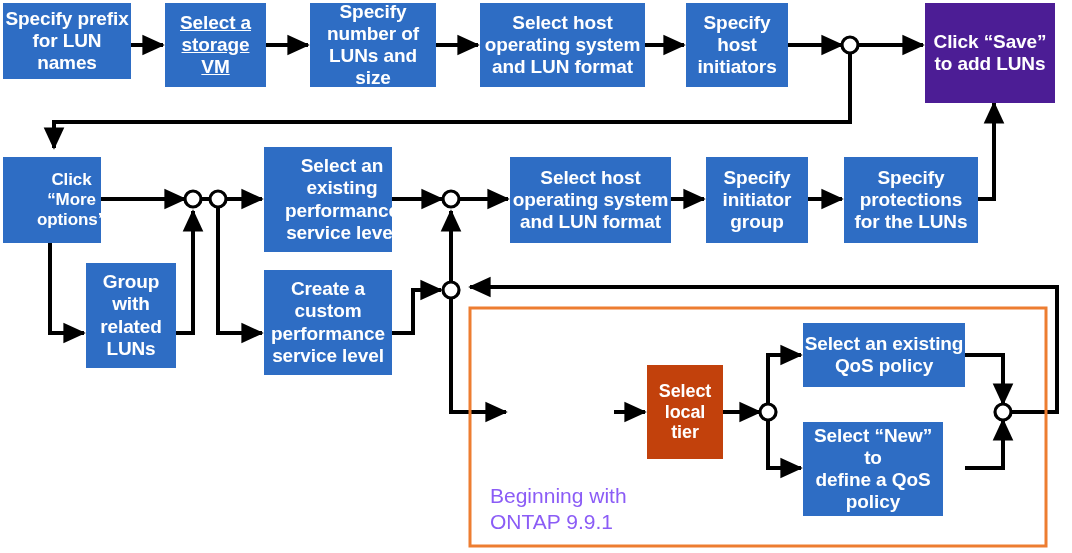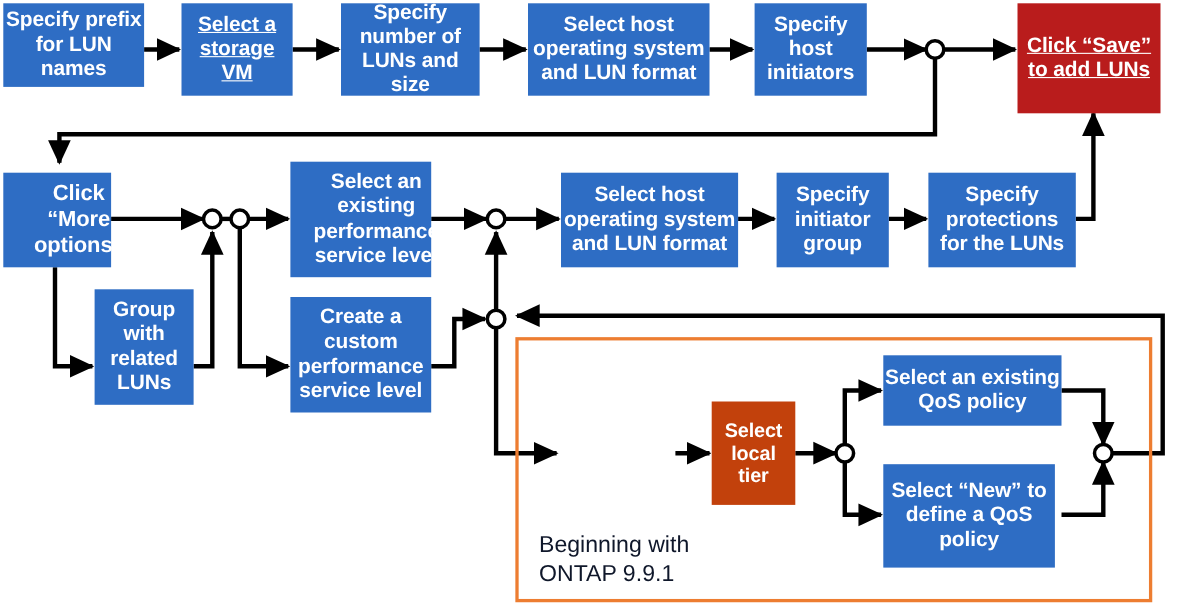--- a/index.html
+++ b/index.html
@@ -136,24 +136,24 @@
 LUNs and size</div>
 
   <div class="node" style="left: 480px; top: 3px; width: 165px; height: 84px; font-size: 19px; background: rgb(46, 109, 196); white-space: pre-line;">Select host
 operating system
 and LUN format</div>
 
   <div class="node" style="left: 686px; top: 3px; width: 102px; height: 84px; font-size: 19px; background: rgb(46, 109, 196); white-space: pre-line;">Specify
 host
 initiators</div>
 
-  <div class="node" style="left: 925px; top: 3px; width: 130px; height: 100px; font-size: 19px; background: #b91c1c; white-space: pre-line; text-decoration: underline;">Click “Save”
+  <div class="node" style="left: 925px; top: 3px; width: 130px; height: 100px; font-size: 19px; background: #4c1d95; white-space: pre-line;">Click “Save”
 to add LUNs</div>
 
-  <div class="node" style="left: 3px; top: 157px; width: 98px; height: 86px; font-size: 20px; background: rgb(46, 109, 196); white-space: pre-line; padding-left: 39px;">Click
+  <div class="node" style="left: 3px; top: 157px; width: 98px; height: 86px; font-size: 17px; background: rgb(46, 109, 196); white-space: pre-line; padding-left: 39px;">Click
 “More
 options”</div>
 
   <div class="node" style="left: 86px; top: 263px; width: 90px; height: 105px; font-size: 19px; background: rgb(46, 109, 196); white-space: pre-line;">Group
 with
 related
 LUNs</div>
 
   <div class="node" style="left: 264px; top: 147px; width: 128px; height: 105px; font-size: 19px; background: rgb(46, 109, 196); white-space: pre-line; padding-left: 28px;">Select an
 existing
@@ -178,20 +178,20 @@
 for the LUNs</div>
 
 
   <div class="node" style="left: 647px; top: 365px; width: 76px; height: 94px; font-size: 18px; background: #c2410c; white-space: pre-line;">Select
 local
 tier</div>
 
   <div class="node" style="left: 803px; top: 323px; width: 162px; height: 64px; font-size: 19px; background: rgb(46, 109, 196); white-space: pre-line;">Select an existing
 QoS policy</div>
 
-  <div class="node" style="left: 803px; top: 422px; width: 156px; height: 94px; font-size: 19px; background: rgb(46, 109, 196); white-space: pre-line;">Select “New” to
+  <div class="node" style="left: 803px; top: 422px; width: 140px; height: 94px; font-size: 19px; background: rgb(46, 109, 196); white-space: pre-line;">Select “New” to
 define a  QoS
 policy</div>
 
-  <div class="note-label" style="left: 490px; top: 483px; width: 230px; font-size: 21px; color: #0f172a; white-space: pre-line;">Beginning  with
+  <div class="note-label" style="left: 490px; top: 483px; width: 230px; font-size: 21px; color: #8b5cf6; white-space: pre-line;">Beginning  with
 ONTAP 9.9.1</div>
 
 </div>
 
 </body></html>

